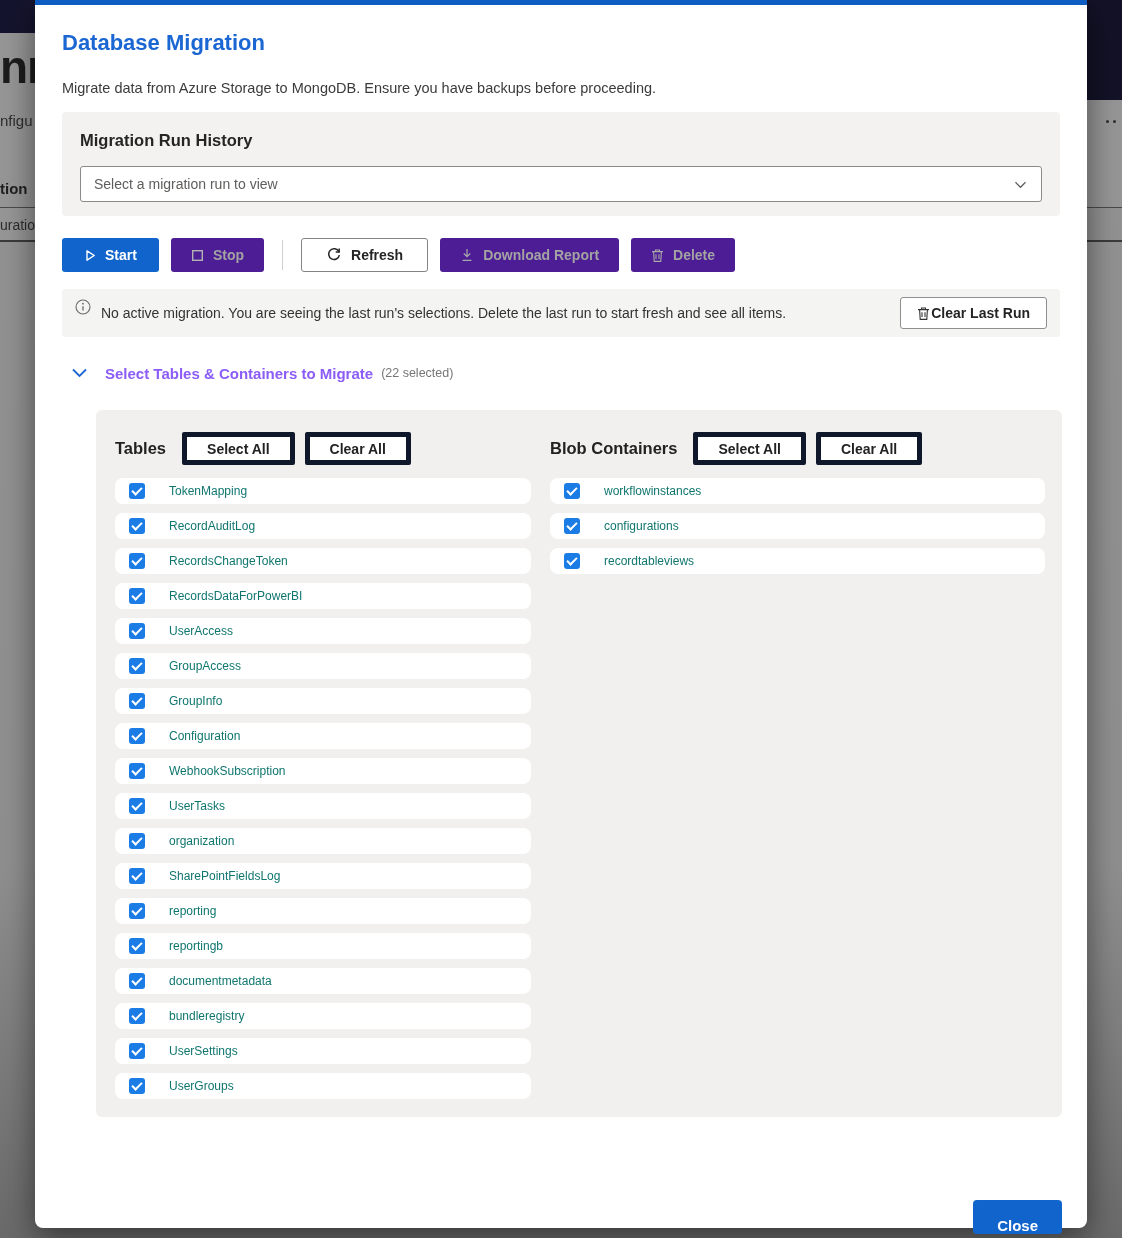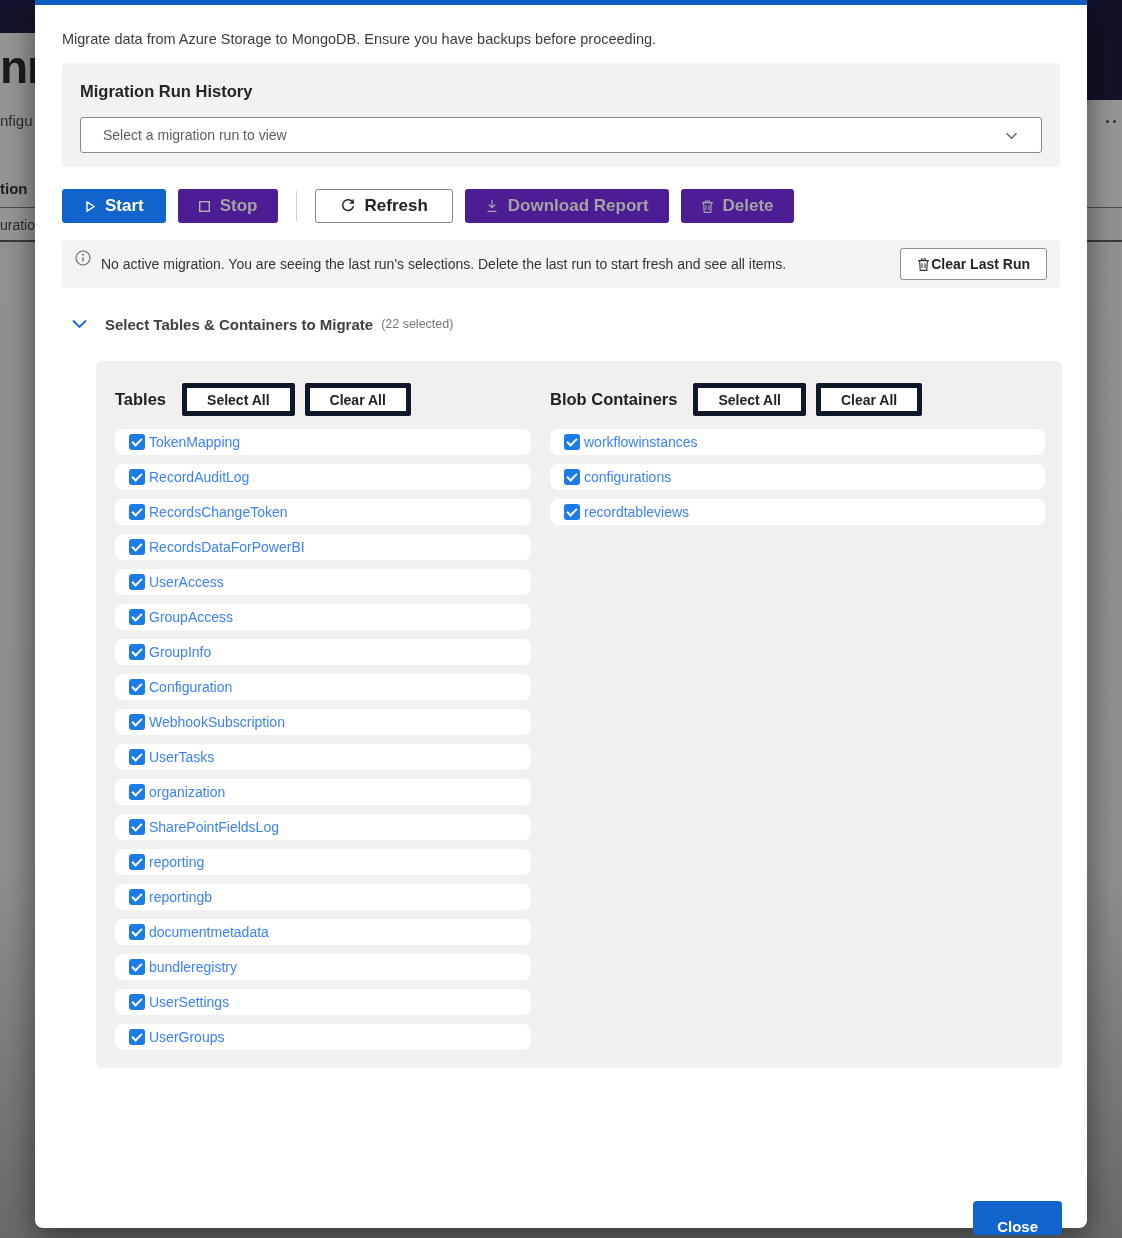--- a/index.html
+++ b/index.html
@@ -30,58 +30,58 @@
   .modal-body { padding:0 27px; position:relative; height:1223px; }
 
   .dlg-title { margin-top:25px; height:24px; font-size:22px; font-weight:700; color:#1a66d2; }
   .dlg-desc  { margin-top:26px; height:18px; font-size:14.5px; color:#3b3b3b; }
 
   .history-panel { margin-top:14px; height:104px; background:#f3f2f1; border-radius:4px;
                    padding:19px 18px 14px; }
   .history-title { height:22px; font-size:16.5px; font-weight:700; color:#252525; }
   .history-select { margin-top:13px; height:36px; background:#fff; border:1px solid #8a8a8a;
                     border-radius:3px; display:flex; align-items:center; justify-content:space-between;
-                    padding:0 22px; cursor:pointer; }
+                    padding:0 13px; cursor:pointer; }
   .history-select .ph { font-size:14px; color:#5f5d5b; }
 
   .toolbar { margin-top:22px; height:34px; display:flex; align-items:center; gap:12px; }
   .btn { height:34px; display:inline-flex; align-items:center; justify-content:center; gap:9px;
-         border:none; border-radius:3px; font-family:inherit; font-size:17px; font-weight:600; cursor:pointer; }
+         border:none; border-radius:3px; font-family:inherit; font-size:14px; font-weight:600; cursor:pointer; }
   .btn-primary { background:#1064cb; color:#fff; padding:0 22px; }
   .btn-disabled { background:#4c1d95; color:#a3a3a3; padding:8px 20px; cursor:default; }
   .btn-outline { background:#fff; border:1px solid #848484; color:#242424; padding:0 24px; }
   .tb-divider { width:1px; height:30px; background:#cfcfcf; margin:0 6px; }
 
   .info-bar { margin-top:17px; min-height:48px; background:#f4f4f3; border-radius:3px;
               display:flex; align-items:center; padding:8px 13px; }
   .info-icon { align-self:flex-start; margin-top:2px; flex:none; }
   .info-text { flex:1; font-size:14px; color:#333; margin-left:10px; padding-right:10px; }
   .btn-clear { background:#fff; border:1px solid #8f8f8f; border-radius:3px; height:32px;
                display:inline-flex; align-items:center; gap:1px; padding:0 16px;
                font-size:14px; font-weight:600; color:#242424; cursor:pointer; flex:none; }
 
   .section-header { margin-top:25px; height:22px; display:flex; align-items:center; padding-left:9px; cursor:pointer; }
-  .section-title { margin-left:17px; font-size:15px; font-weight:700; color:#404040; }
+  .section-title { margin-left:17px; font-size:15px; font-weight:700; color:#8b5cf6; }
   .section-count { margin-left:8px; font-size:12.5px; color:#767676; }
 
   .select-panel { margin-top:26px; margin-left:34px; width:966px; background:#f1f0ee;
                   border-radius:6px; padding:22px 19px 18px; display:flex; gap:19px; }
   .col-tables { width:416px; flex:none; }
   .col-blobs  { width:495px; flex:none; }
   .col-header { height:33px; display:flex; align-items:center; gap:10px; margin-bottom:13px; }
   .col-title { font-size:16.5px; font-weight:700; color:#222; margin-right:6px; }
   .btn-small { height:33px; background:#fff; border:5px solid #0f172a; border-radius:2px;
                padding:0 20px; font-size:14px; font-weight:600; color:#222; cursor:pointer; font-family:inherit; }
   .item-row { height:26px; background:#fff; border-radius:8px; display:flex; align-items:center;
               padding:0 12px 0 14px; margin-bottom:9px; }
   .item-row:last-child { margin-bottom:0;text-align:right; }
   .cb { width:16px; height:16px; background:#1b7ce5; border-radius:3px; position:relative; flex:none; cursor:pointer; }
   .cb::after { content:""; position:absolute; left:5px; top:2px; width:4px; height:8px;
                border:solid #fff; border-width:0 2px 2px 0; transform:rotate(45deg); }
-  .item-label { margin-left:4px; font-size:14px; color:#3b82f6; }
+  .item-label { margin-left:24px; font-size:12px; color:#0f766e; }
 
   .btn-close { position:absolute; right:25px; bottom:19px; background:#1064cb; color:#fff;
                border:none; border-radius:4px; height:34px; padding:17px 24px;
                font-size:15px; font-weight:600; cursor:pointer; font-family:inherit; }
 
   svg { display:block; }
 </style>
 </head>
 <body>
 
@@ -99,20 +99,21 @@
   <div class="bg-el bg-frag2">uratio</div>
   <div class="bg-el bg-dots">
       <i></i>
       <i></i>
     </div>
 
   <div class="modal">
     <div class="modal-topbar"></div>
     <div class="modal-body">
 
+      <div class="dlg-title">Database Migration</div>
       <div class="dlg-desc">Migrate data from Azure Storage to MongoDB. Ensure you have backups before proceeding.</div>
 
       <div class="history-panel">
         <div class="history-title">Migration Run History</div>
         <div class="history-select">
           <span class="ph">Select a migration run to view</span>
           <span>
             <svg width="15" height="15" viewBox="0 0 15 15">
                 <path d="M2.5 5.3l5 5 5-5" fill="none" stroke="#5f5f5f" stroke-width="1.3"></path>
               </svg>

